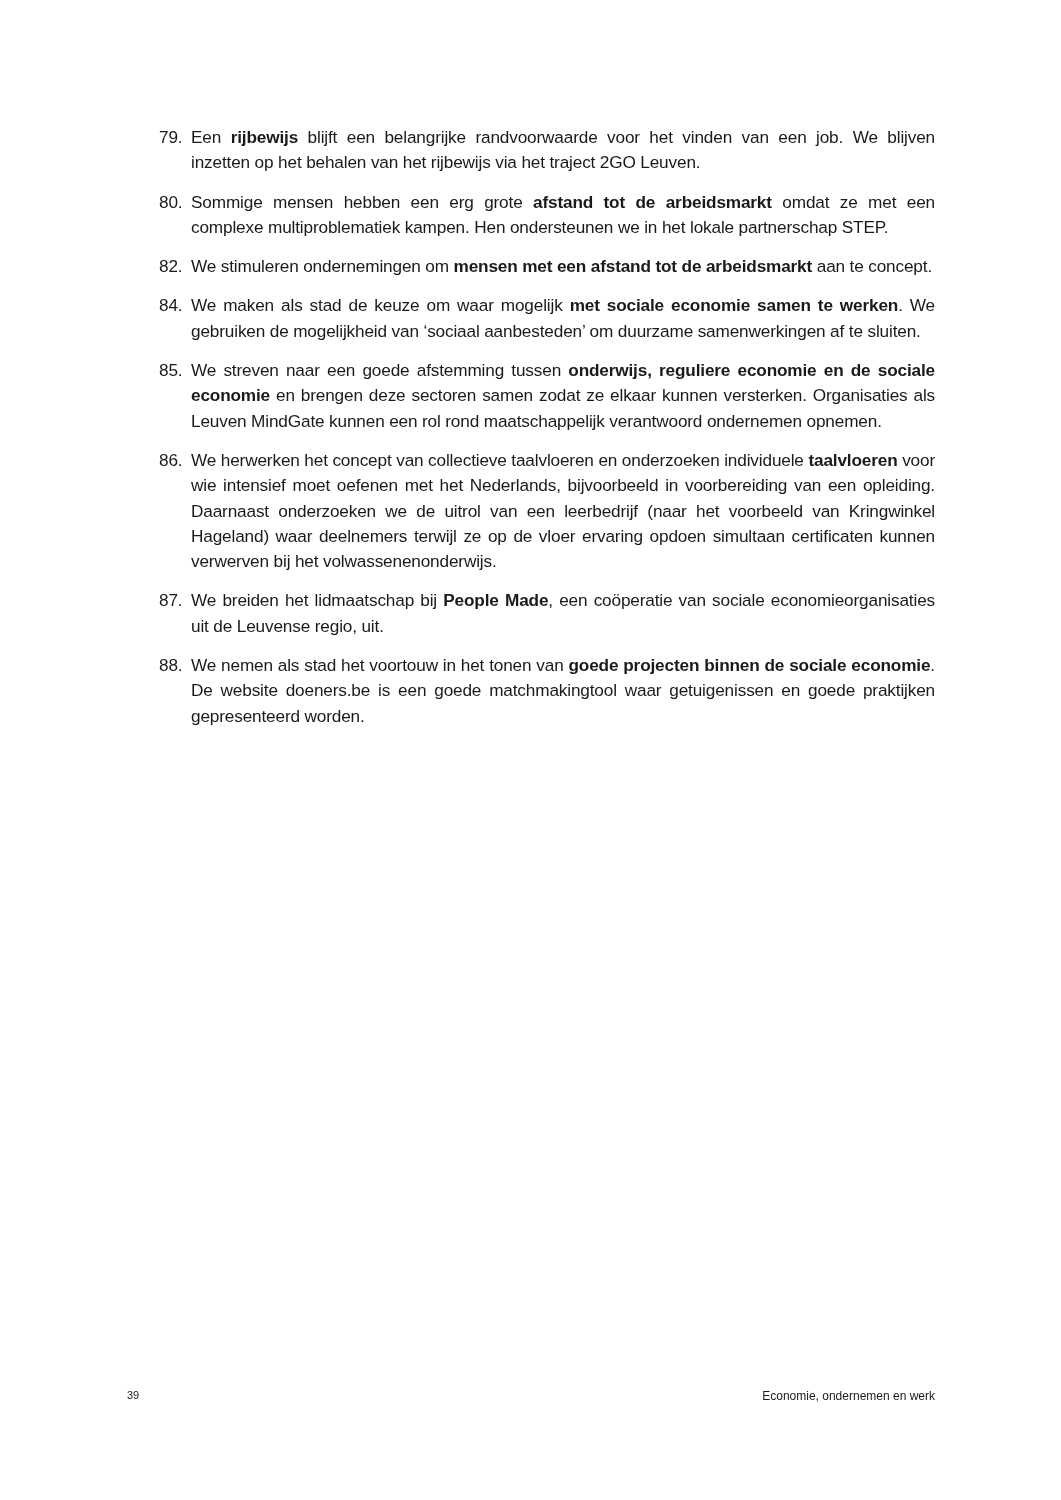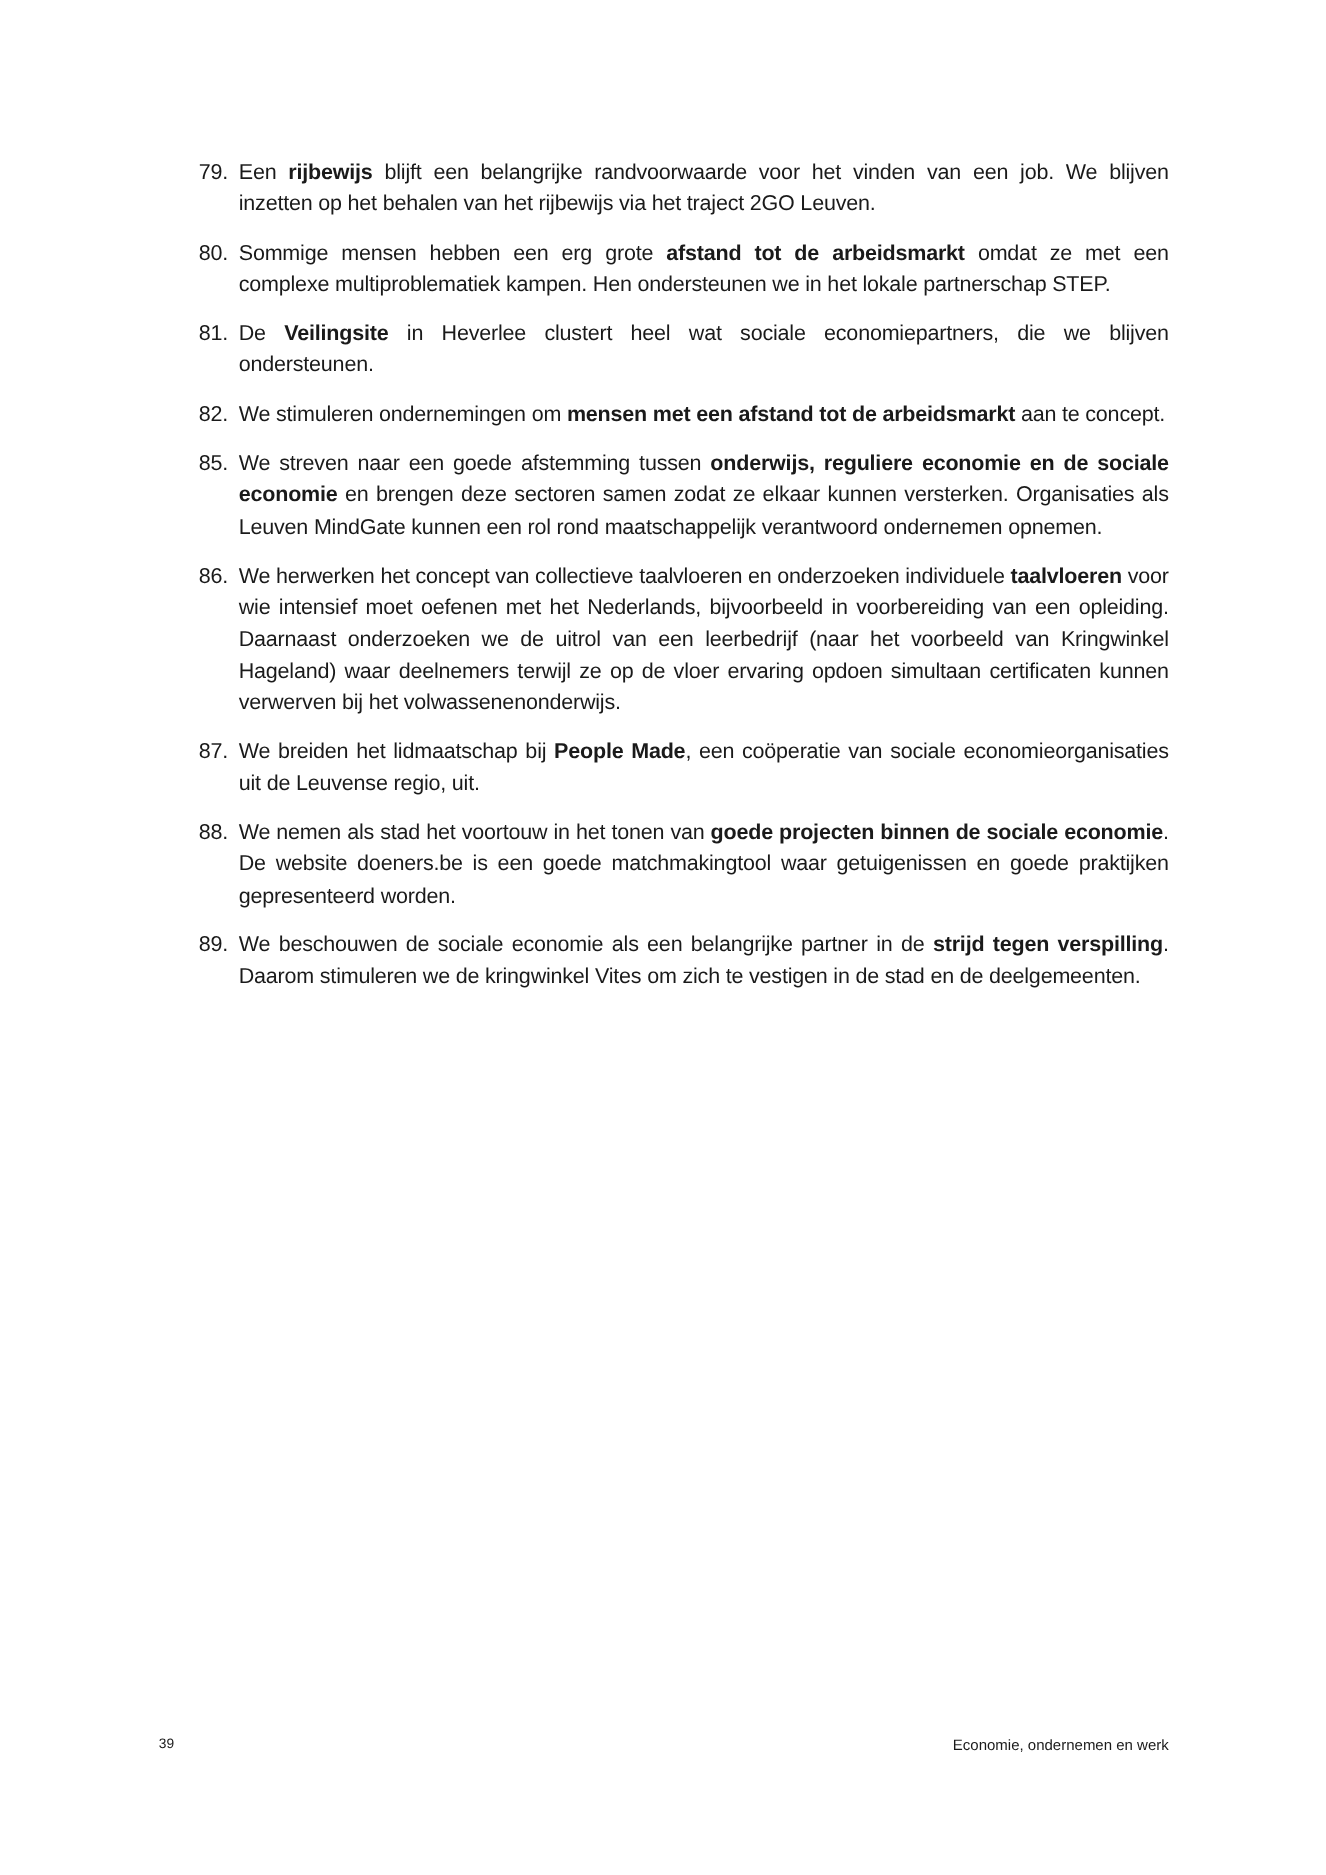--- a/index.html
+++ b/index.html
@@ -27,24 +27,23 @@
 </head>
 <body>
 
 <div class="page">
   <div class="content">
     <div class="list" id="list-pre">
         <div class="item"><span class="num">79.</span><span>Een </span><b>rijbewijs</b><span> blijft een belangrijke randvoorwaarde voor het vinden van een job. We blijven inzetten op het behalen van het rijbewijs via het traject 2GO Leuven.</span></div>
         <div class="item"><span class="num">80.</span><span>Sommige mensen hebben een erg grote </span><b>afstand tot de arbeidsmarkt</b><span> omdat ze met een complexe multiproblematiek kampen. Hen ondersteunen we in het lokale partnerschap STEP.</span></div>
       </div>
     <div class="list" id="list-main">
-        <div class="item"><span class="num">81.</span><span>De </span><b>Veilingsite</b><span> in Heverlee clustert heel wat sociale economiepartners, die we blijven ondersteunen.</span></div>
         <div class="item"><span class="num">82.</span><span>We stimuleren ondernemingen om </span><b>mensen met een afstand tot de arbeidsmarkt</b><span> aan te concept.</span></div>
+        <div class="item"><span class="num">84.</span><span>We maken als stad de keuze om waar mogelijk </span><b>met sociale economie samen te werken</b><span>. We gebruiken de mogelijkheid van ‘sociaal aanbesteden’ om duurzame samenwerkingen af te sluiten.</span></div>
         <div class="item"><span class="num">85.</span><span>We streven naar een goede afstemming tussen </span><b>onderwijs, reguliere economie en de sociale economie</b><span> en brengen deze sectoren samen zodat ze elkaar kunnen versterken. Organisaties als Leuven MindGate kunnen een rol rond maatschappelijk verantwoord ondernemen opnemen.</span></div>
         <div class="item"><span class="num">86.</span><span>We herwerken het concept van collectieve taalvloeren en onderzoeken individuele </span><b>taalvloeren</b><span> voor wie intensief moet oefenen met het Nederlands, bijvoorbeeld in voorbereiding van een opleiding. Daarnaast onderzoeken we de uitrol van een leerbedrijf (naar het voorbeeld van Kringwinkel Hageland) waar deelnemers terwijl ze op de vloer ervaring opdoen simultaan certificaten kunnen verwerven bij het volwassenenonderwijs.</span></div>
         <div class="item"><span class="num">87.</span><span>We breiden het lidmaatschap bij </span><b>People Made</b><span>, een coöperatie van sociale economieorganisaties uit de Leuvense regio, uit.</span></div>
         <div class="item"><span class="num">88.</span><span>We nemen als stad het voortouw in het tonen van </span><b>goede projecten binnen de sociale economie</b><span>. De website doeners.be is een goede matchmakingtool waar getuigenissen en goede praktijken gepresenteerd worden.</span></div>
-        <div class="item"><span class="num">89.</span><span>We beschouwen de sociale economie als een belangrijke partner in de </span><b>strijd tegen verspilling</b><span>. Daarom stimuleren we de kringwinkel Vites om zich te vestigen in de stad en de deelgemeenten.</span></div>
       </div>
   </div>
   <div class="footer-num">39</div>
   <div class="footer-title">Economie, ondernemen en werk</div>
 </div>
 
 </body></html>

